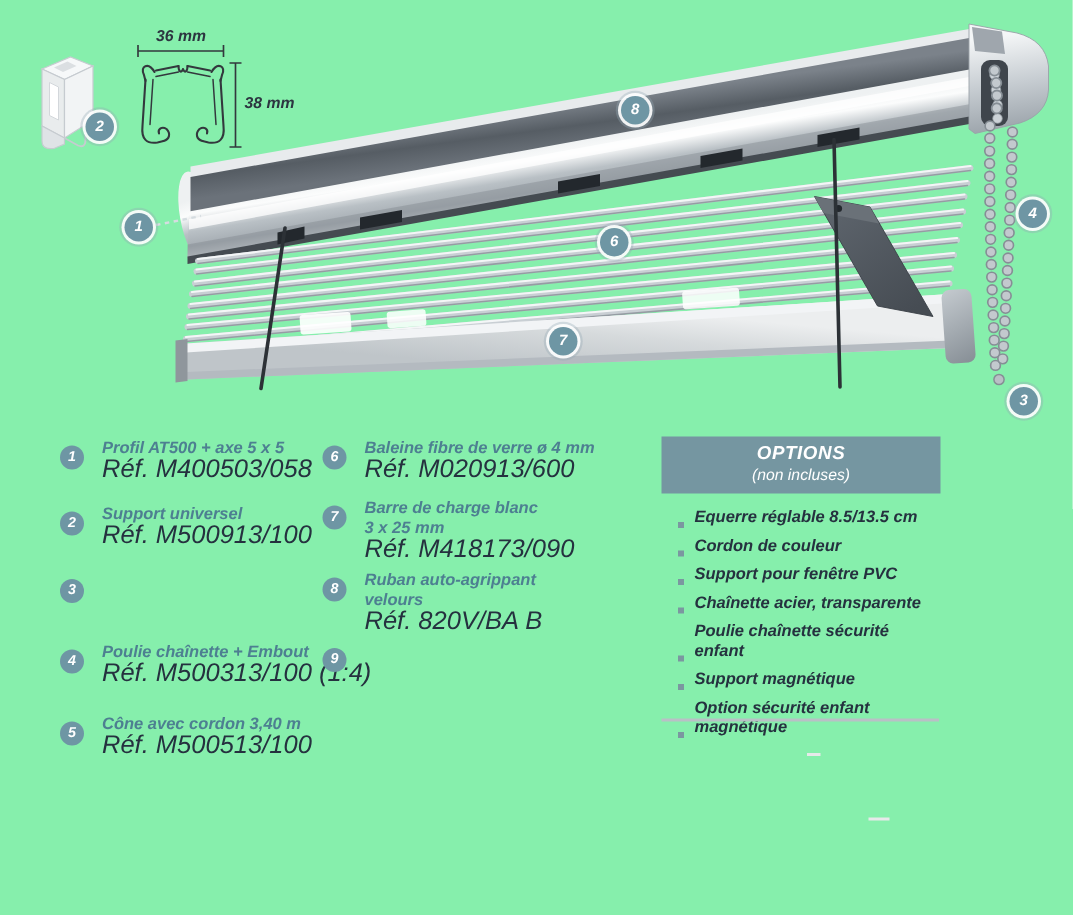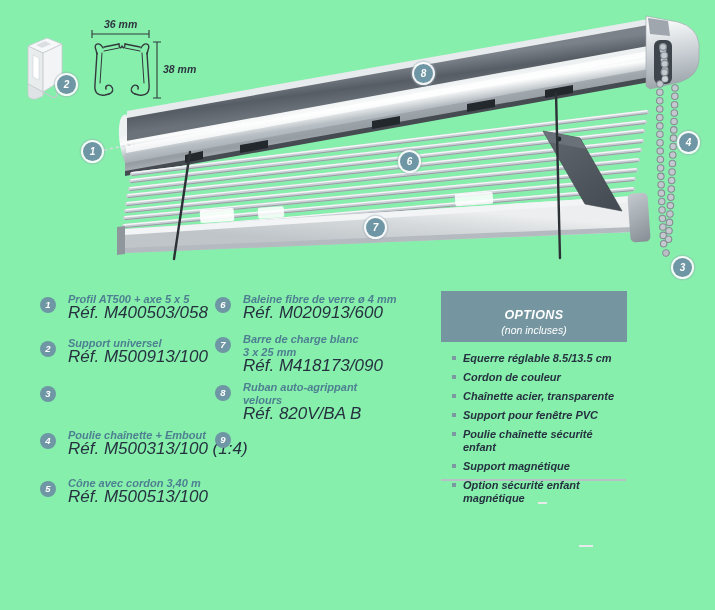--- a/index.html
+++ b/index.html
@@ -24,26 +24,26 @@
   .pbadge{
     width:16px; height:16px; border-radius:50%; background:#6e96a4;
     color:#fff; font-weight:bold; font-size:9.5px; line-height:16px;
     text-align:center; flex:none; margin-top:4px; margin-right:12px;
   }
   .pname{ color:#4d7f91; font-weight:bold; font-size:11px; line-height:13px; }
   .pdetail,.pref{ color:#25313f; font-size:17px; line-height:13px; }
   
   .options{ position:absolute; left:441px; top:291px; width:186px; }
   .options-header{
-    background:#7596a1; color:#ffffff; text-align:center; padding:17px 0 6px;
+    background:#7596a1; color:#ffffff; text-align:center; padding:4px 0 6px;
   }
   .options-title{ font-size:12.5px; font-weight:bold; letter-spacing:.4px; }
   .options-sub{ font-size:10.5px; margin-top:2px; }
   .options-list{ padding:10px 0 0 11px; }
-  .opt{ display:flex; margin-bottom:6px; width:168px; }
+  .opt{ display:flex; margin-bottom:6px; width:168px;align-items:flex-end; }
   .obullet{
     flex:none; width:4px; height:4px; background:#7b97a0; margin:4px 7px 0 0;
   }
   .opt span.txt{ color:#25313f; font-weight:bold; font-size:11px; line-height:13px; }
   .options-underline{
     position:absolute; left:441px; top:479px; width:185px; height:1.5px;
     background:#b9c0c6;
   }
   
   .artifact{ position:absolute; background:#e7e9ea; }
@@ -266,25 +266,25 @@
       <div class="opt">
         <span class="obullet"></span>
         <span class="txt">Equerre réglable 8.5/13.5 cm</span>
       </div>
       <div class="opt">
         <span class="obullet"></span>
         <span class="txt">Cordon de couleur</span>
       </div>
       <div class="opt">
         <span class="obullet"></span>
+        <span class="txt">Support pour fenêtre PVC</span>
+      </div>
+      <div class="opt">
+        <span class="obullet"></span>
         <span class="txt">Chaînette acier, transparente</span>
-      </div>
-      <div class="opt">
-        <span class="obullet"></span>
-        <span class="txt">Support pour fenêtre PVC</span>
       </div>
       <div class="opt">
         <span class="obullet"></span>
         <span class="txt">Poulie chaînette sécurité enfant</span>
       </div>
       <div class="opt">
         <span class="obullet"></span>
         <span class="txt">Support magnétique</span>
       </div>
       <div class="opt">

